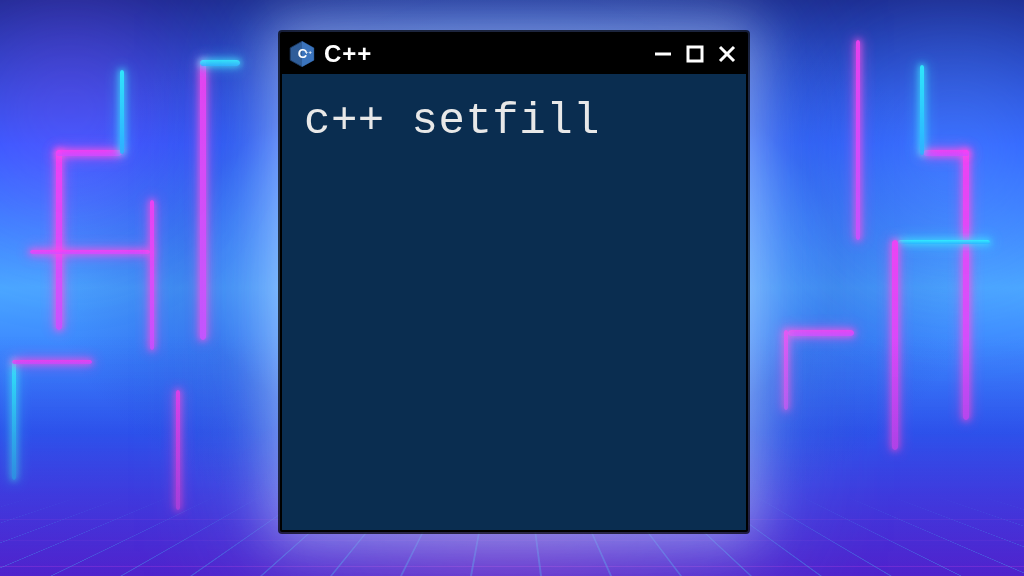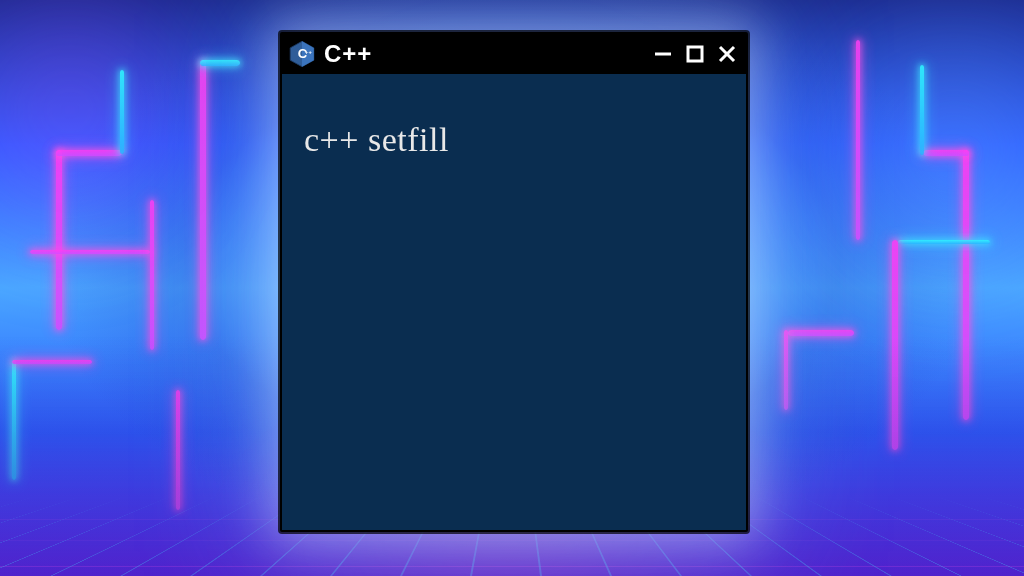--- a/index.html
+++ b/index.html
@@ -69,24 +69,23 @@
       flex: 0 0 auto;
     }
     .app-icon { width: 28px; height: 28px; margin-right: 8px; display:flex; align-items:center; justify-content:center; }
     .app-title { font-size: 24px; font-weight: 800; letter-spacing: 1px; }
     .tb-spacer { flex: 1; }
     .win-controls { display: flex; align-items: center; gap: 10px; }
     .win-btn { width: 22px; height: 22px; display:flex; align-items:center; justify-content:center; color:#fff; }
     .win-btn svg { display:block; }
     .terminal-body {
       flex: 1; padding: 22px 22px;
-      font-family: Liberation Serif, serif;
-      font-size: 34px; line-height: 1.15; color: #e8e8e8;
+      font-family: Liberation Mono, monospace;
+      font-size: 44px; line-height: 1.15; color: #e8e8e8;
       letter-spacing: 0.5px;
-      margin-top: 24px;
     }
   </style>
 </head>
 <body>
 
 <div class="bg-layer">
   <div class="glow g1"></div>
   <div class="glow g2"></div>
   <div class="glow g3"></div>
   <div class="glow g4"></div>

